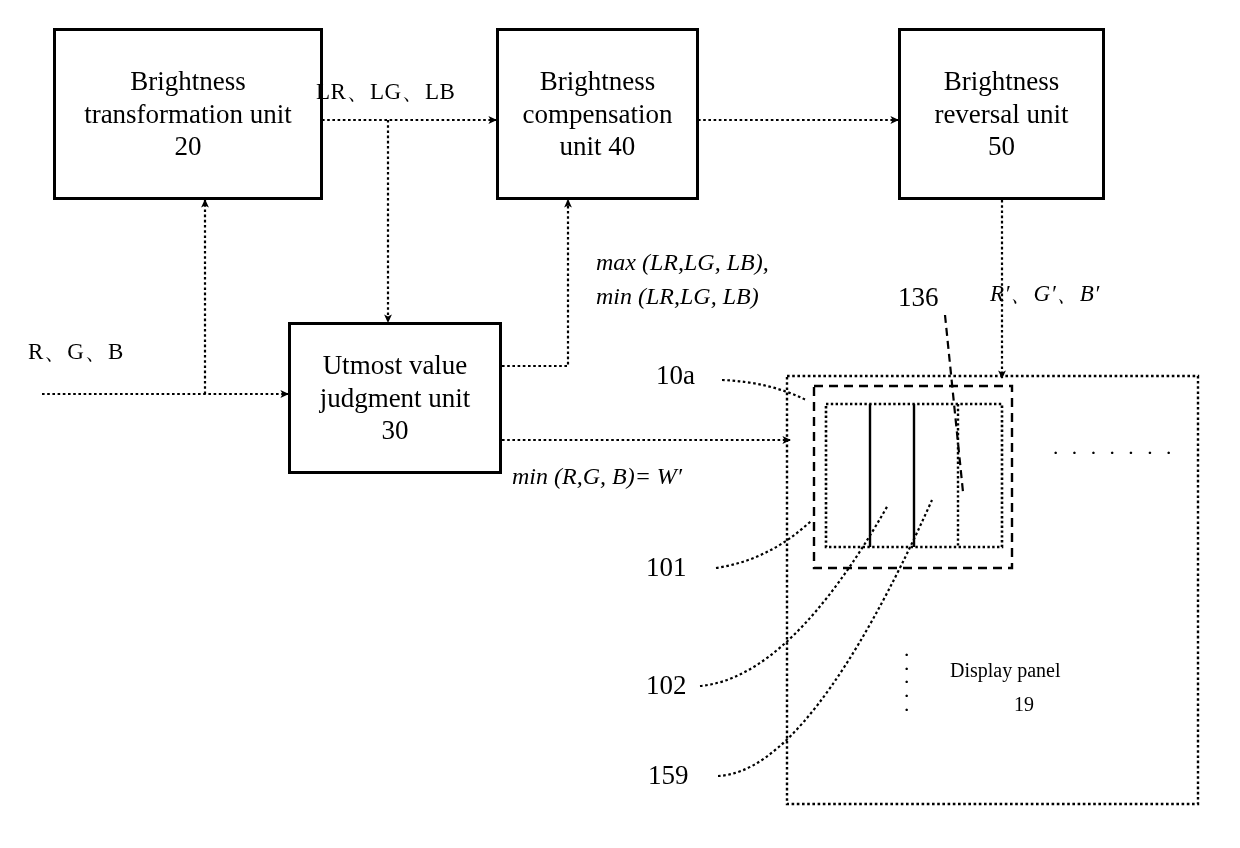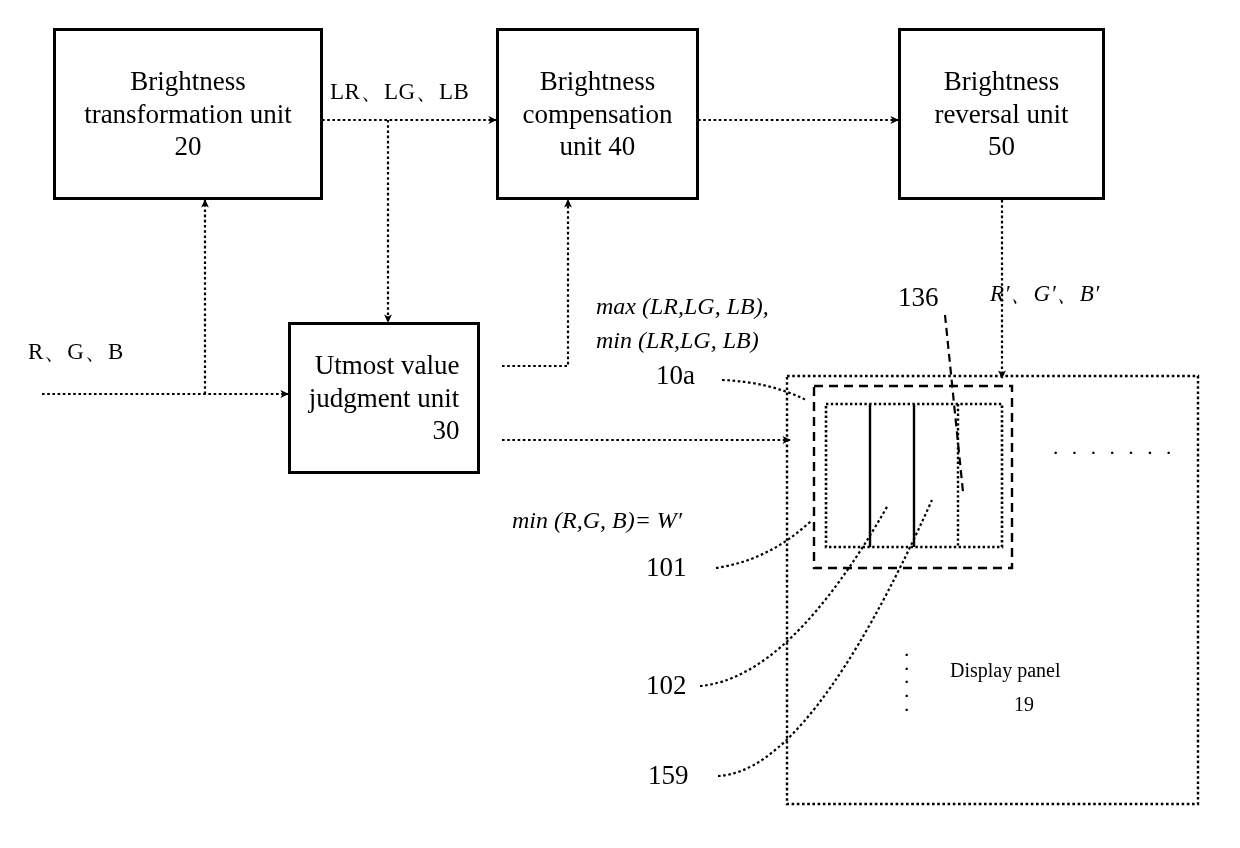--- a/index.html
+++ b/index.html
@@ -67,21 +67,20 @@
     font-size: 22px;
     line-height: 0.62;
     white-space: nowrap;
   }
   .formula {
     position: absolute;
     font-size: 24px;
     font-style: italic;
     line-height: 1.35;
     white-space: nowrap;
-    margin-top: 44px;
   }
 </style>
 </head>
 <body>
 
 <div id="stage">
 
   <svg id="wires" viewBox="0 0 1240 848">
     <defs>
       <marker id="ah" markerWidth="9" markerHeight="9" refX="7.6" refY="4.5" orient="auto" markerUnits="userSpaceOnUse">
@@ -134,25 +133,25 @@
   </div>
 
   <div class="unit-box" style="left:496px; top:28px; width:203px; height:172px;">
     <div class="inner">Brightness<br>compensation<br>unit 40</div>
   </div>
 
   <div class="unit-box" style="left:898px; top:28px; width:207px; height:172px;">
     <div class="inner">Brightness<br>reversal unit<br>50</div>
   </div>
 
-  <div class="unit-box" style="left:288px; top:322px; width:192px; height:152px;text-align:right;">
+  <div class="unit-box" style="left:288px; top:322px; width:214px; height:152px;">
     <div class="inner">Utmost value<br>judgment unit<br>30</div>
   </div>
 
-  <div class="edge-label" style="left:330px; top:76px;">LR、LG、LB</div>
+  <div class="edge-label" style="left:316px; top:76px;">LR、LG、LB</div>
 
 
   <div class="edge-label" style="left:28px; top:336px;">R、G、B</div>
 
   <div class="edge-label ital" style="left:990px; top:278px;">R′、G′、B′</div>
 
   <div class="formula" style="left:596px; top:246px;">max (LR,LG, LB),</div>
 
   <div class="formula" style="left:596px; top:280px;">min (LR,LG, LB)</div>
 

